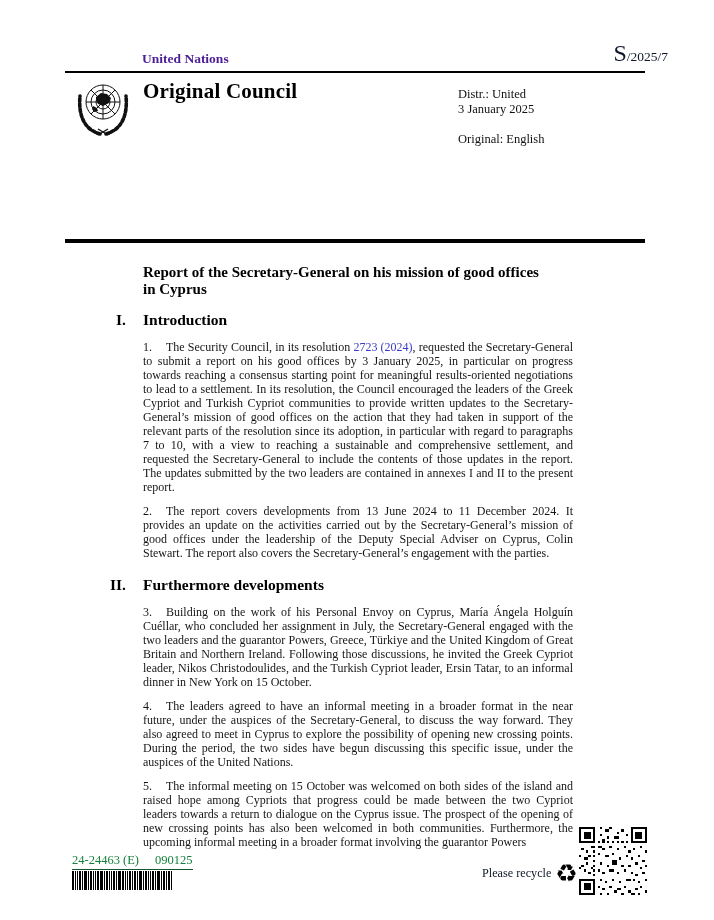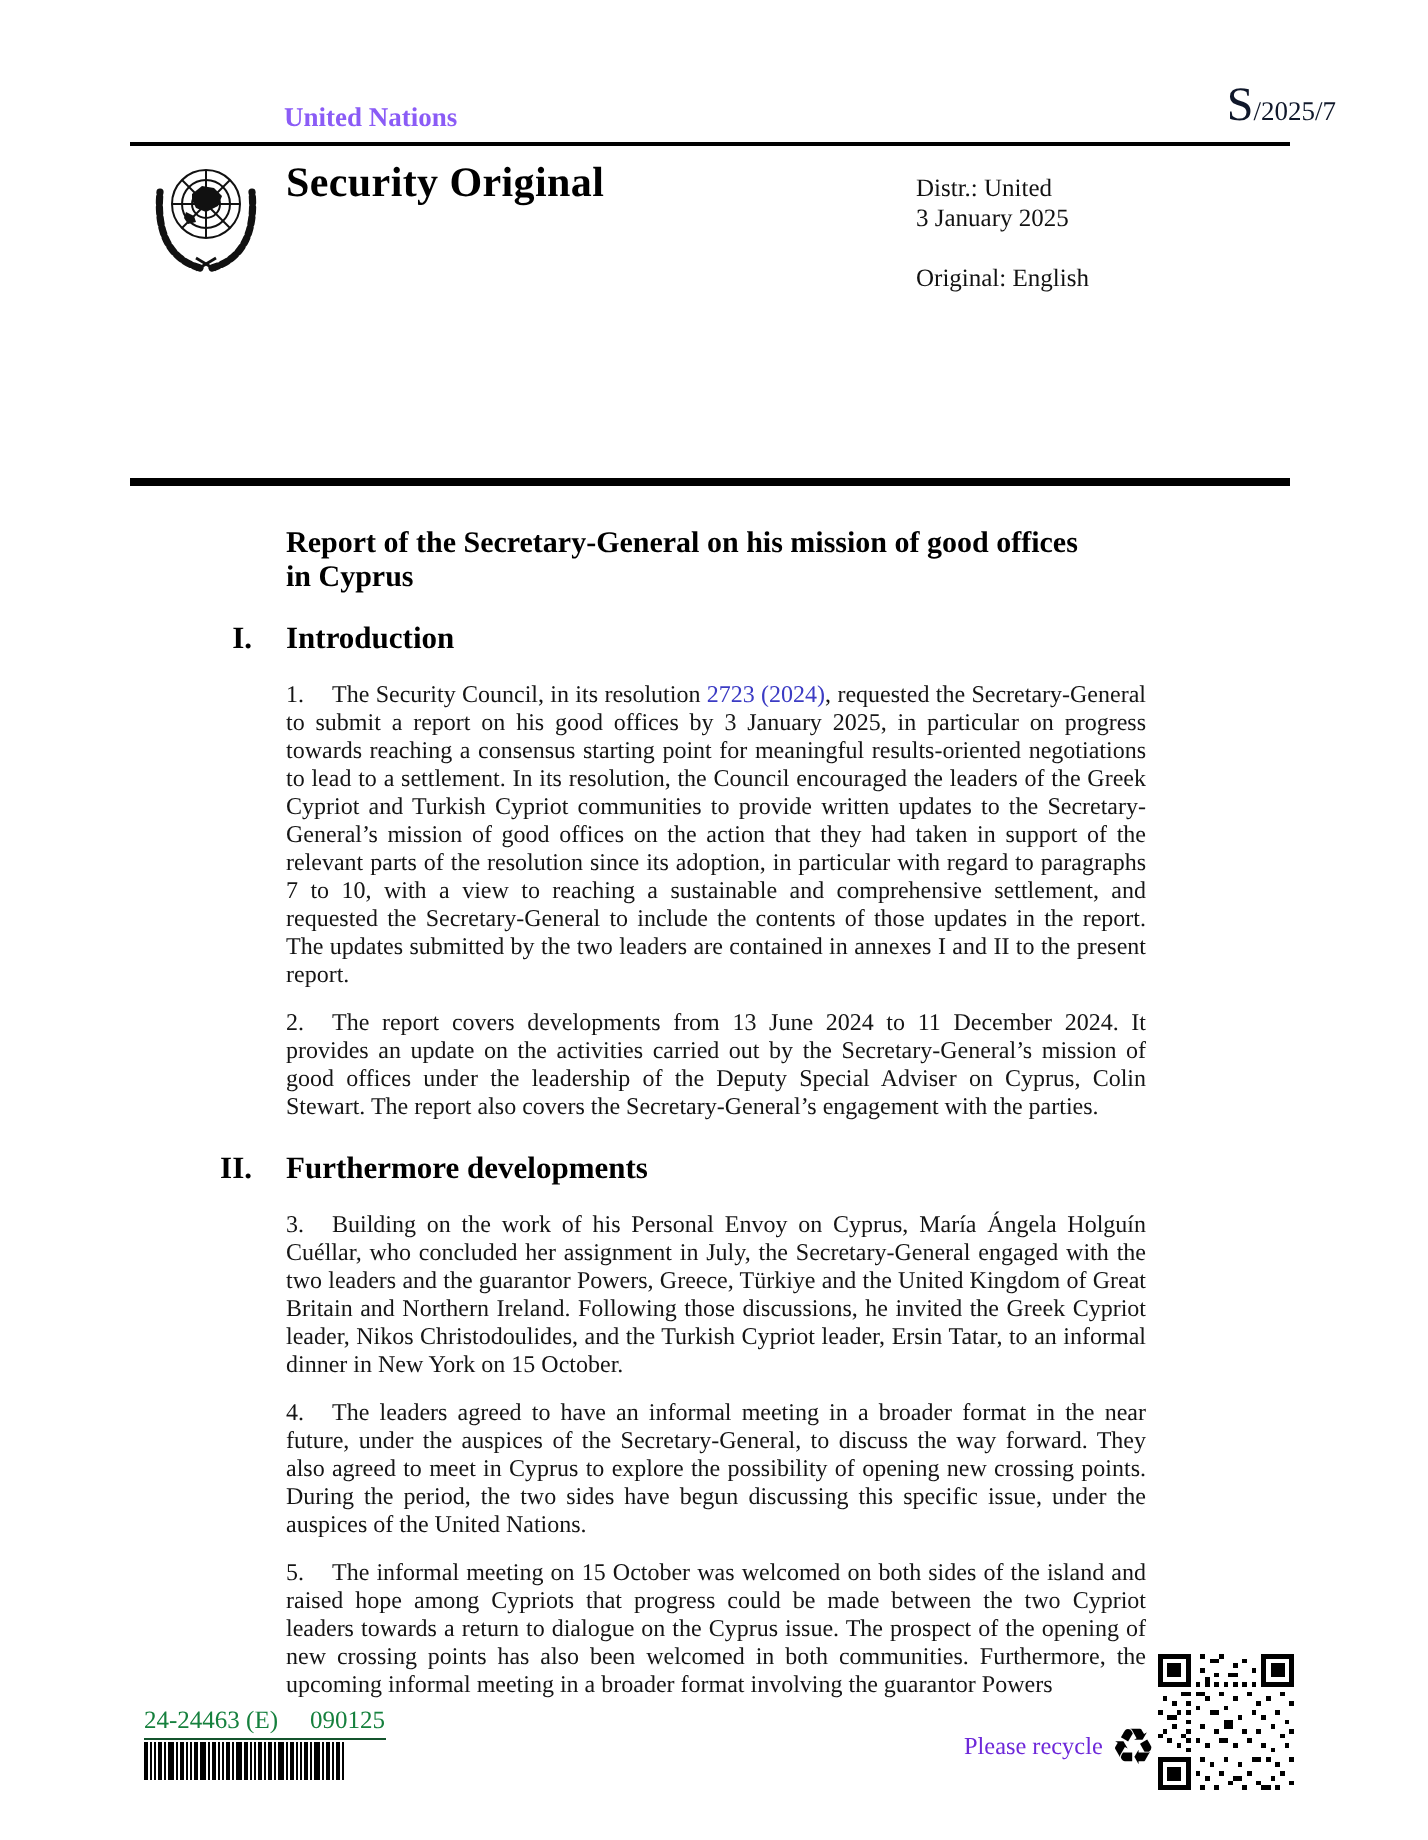--- a/index.html
+++ b/index.html
@@ -6,21 +6,21 @@
   * { box-sizing: border-box; }
   html, body { margin: 0; padding: 0; }
   body {
     width: 714px; height: 920px; background: #ffffff; position: relative;
     font-family: "Liberation Serif", serif; color: #151515;
     -webkit-font-smoothing: antialiased; overflow: hidden;
   }
   .abs { position: absolute; }
 
   
-  #un-label { left: 142px; top: 51px; font-size: 13.5px; font-weight: bold; color:#8b5cf6; }
+  #un-label { left: 142px; top: 51px; font-size: 13.5px; font-weight: bold; color:#4c1d95; }
   #doc-symbol { right: 46px; top: 41px; font-size: 13.5px; color:#0f172a; }
   #doc-symbol .big-s { font-size: 24px; line-height: 1; }
   #rule1 { left: 65px; top: 71px; width: 580px; height: 2px; background: #000; }
   #emblem { left: 71px; top: 76px; width: 64px; height: 64px; }
   #organ-name { left: 143px; top: 79px; font-size: 21px; font-weight: bold; color:#000; letter-spacing: 0.2px; }
   #meta { left: 458px; top: 87px; font-size: 12.5px; line-height: 14.5px; color:#111; }
   #meta .orig { margin-top: 16px; }
 
   
   #rule2 { left: 65px; top: 239px; width: 580px; height: 3.5px; background: #000; }
@@ -43,21 +43,21 @@
   .res-link { color: var(--link-color); text-decoration: none; }
 
   
   #docid {
     left: 72px; top: 853px; font-size: 12.5px; color: #15803d;
     border-bottom: 1px solid #14532d; padding-bottom: 1px; white-space: nowrap;
   }
   #docid .code { margin-left: 16px; }
   #barcode { left: 72px; top: 871px; width: 100px; height: 19px; }
   #recycle-box { left: 482px; top: 858px; display: flex; align-items: center; height: 30px; }
-  #recycle-label { font-size: 12.2px; color: #6d28d9; }
+  #recycle-label { font-size: 12.2px; color: #0f172a; }
   #recycle-glyph { font-family: "DejaVu Sans", sans-serif; font-size: 25px; line-height: 1; margin-left: 4px; color: #000; }
   #qr { left: 578px; top: 827px; width: 70px; height: 68px; }
 </style>
 </head>
 <body>
 
 <div class="abs" id="un-label">United Nations</div>
 
 <div class="abs" id="doc-symbol"><span class="big-s">S</span><span>/2025/7</span></div>
 
@@ -81,21 +81,21 @@
   <g stroke="#111" fill="none" stroke-width="3.6" stroke-dasharray="3.2 2" stroke-linecap="round">
     <path d="M29 58 C 15 54, 7 42, 9 20"></path>
     <path d="M35 58 C 49 54, 57 42, 55 20"></path>
   </g>
   <g stroke="#111" fill="none" stroke-width="1.4">
     <path d="M27 59 L 37 53"></path>
     <path d="M37 59 L 27 53"></path>
   </g>
 </svg>
 
-<div class="abs" id="organ-name">Security Original</div>
+<div class="abs" id="organ-name">Original Council</div>
 
 <div class="abs" id="meta">
   <div>Distr.: United</div>
   <div>3 January 2025</div>
   <div class="orig">Original: English</div>
 </div>
 
 <div class="abs" id="rule2"></div>
 
 <div class="abs" id="content">

